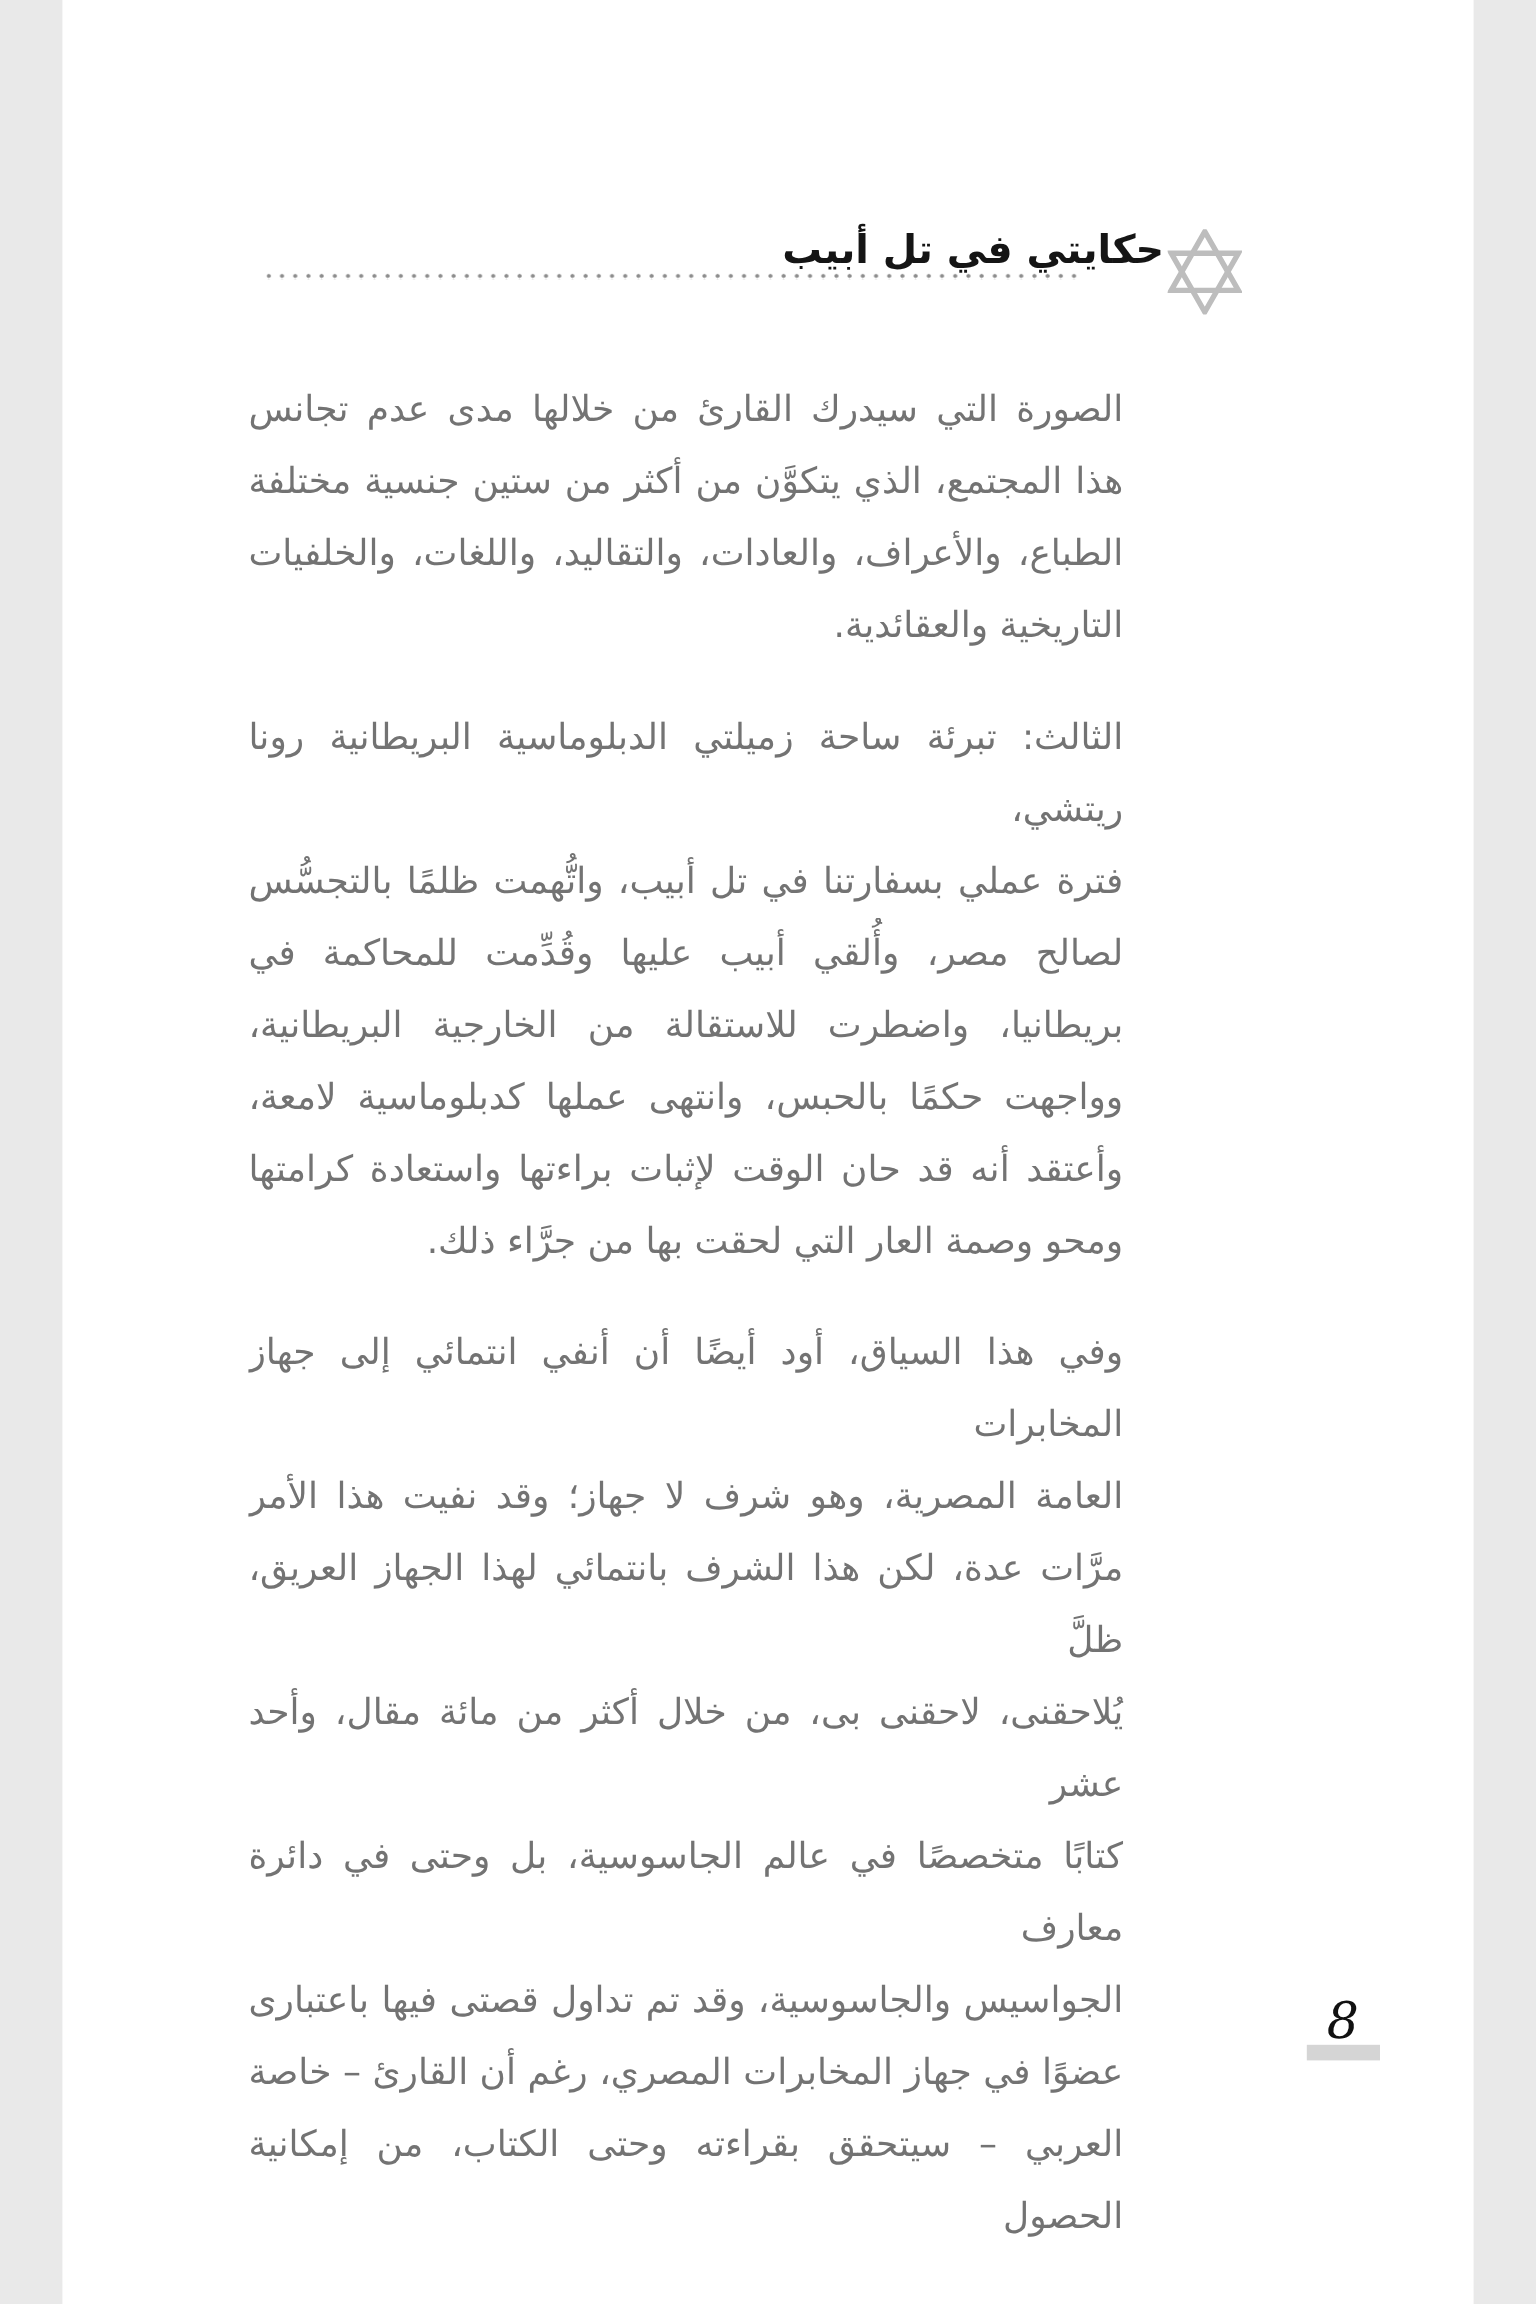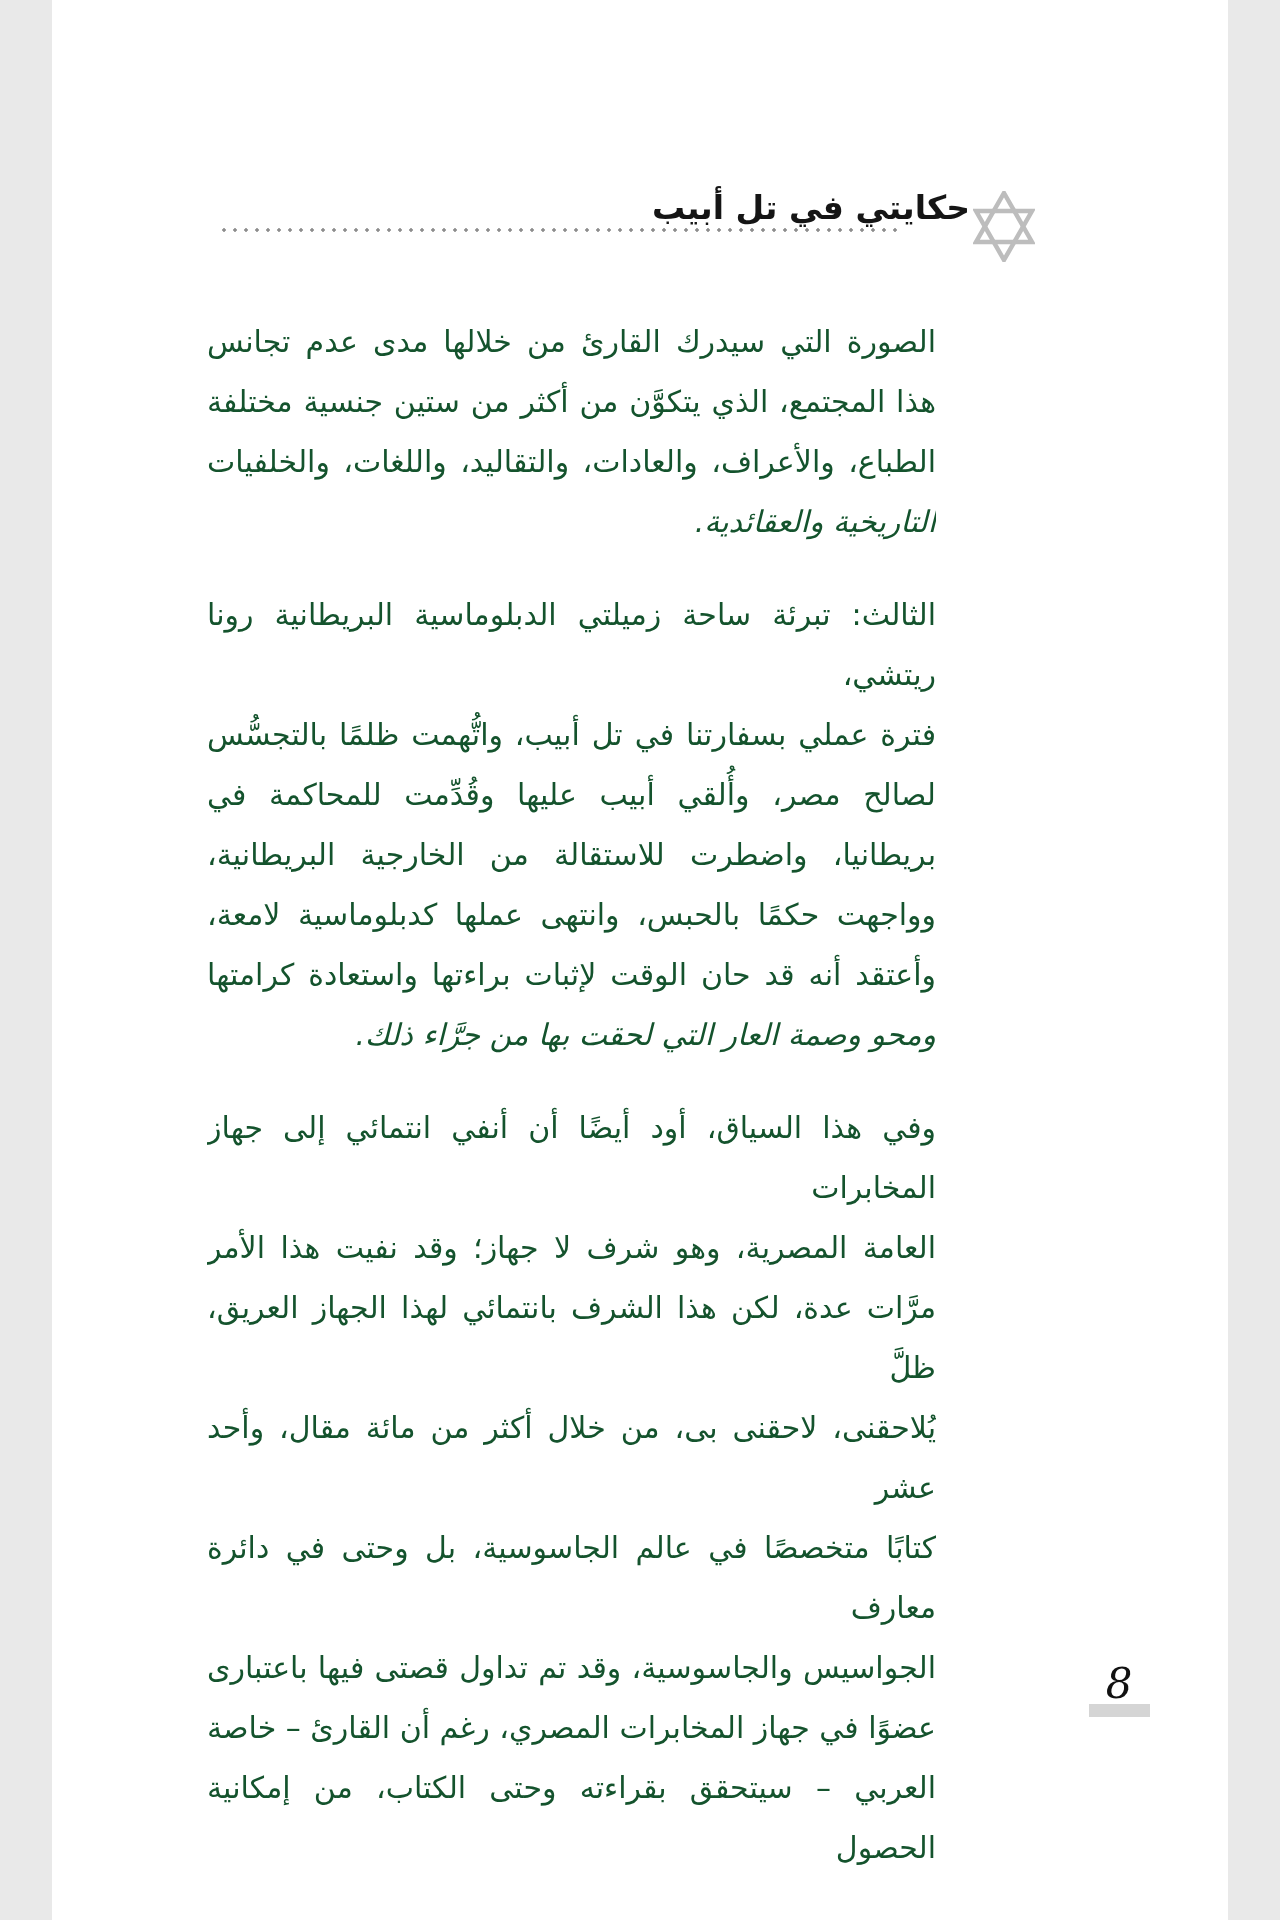--- a/index.html
+++ b/index.html
@@ -45,33 +45,33 @@
     white-space: nowrap;
     letter-spacing: -1px;
   }
 
   
   .text-block {
     position: absolute;
     top: 312px;
     right: 292px;
     left: 155px;
-    color: #14532d;
+    color: #737373;
     font-size: 30px;
     line-height: 60px;
   }
   .para { margin: 0 0 33px 0; }
   .para:last-child { margin-bottom: 0; }
   .line {
     direction: rtl;
     overflow: hidden;
     white-space: normal;
   }
   .line-just { text-align: justify; text-align-last: justify; }
-  .line-end  { text-align: right; text-align-last: right; font-style: italic; }
+  .line-end  { text-align: right; text-align-last: right; }
 
   
   .pageno-bar {
     position: absolute;
     left: 1037px;
     top: 1704px;
     width: 61px;
     height: 13px;
     background: #d5d5d5;
     z-index: 1;

